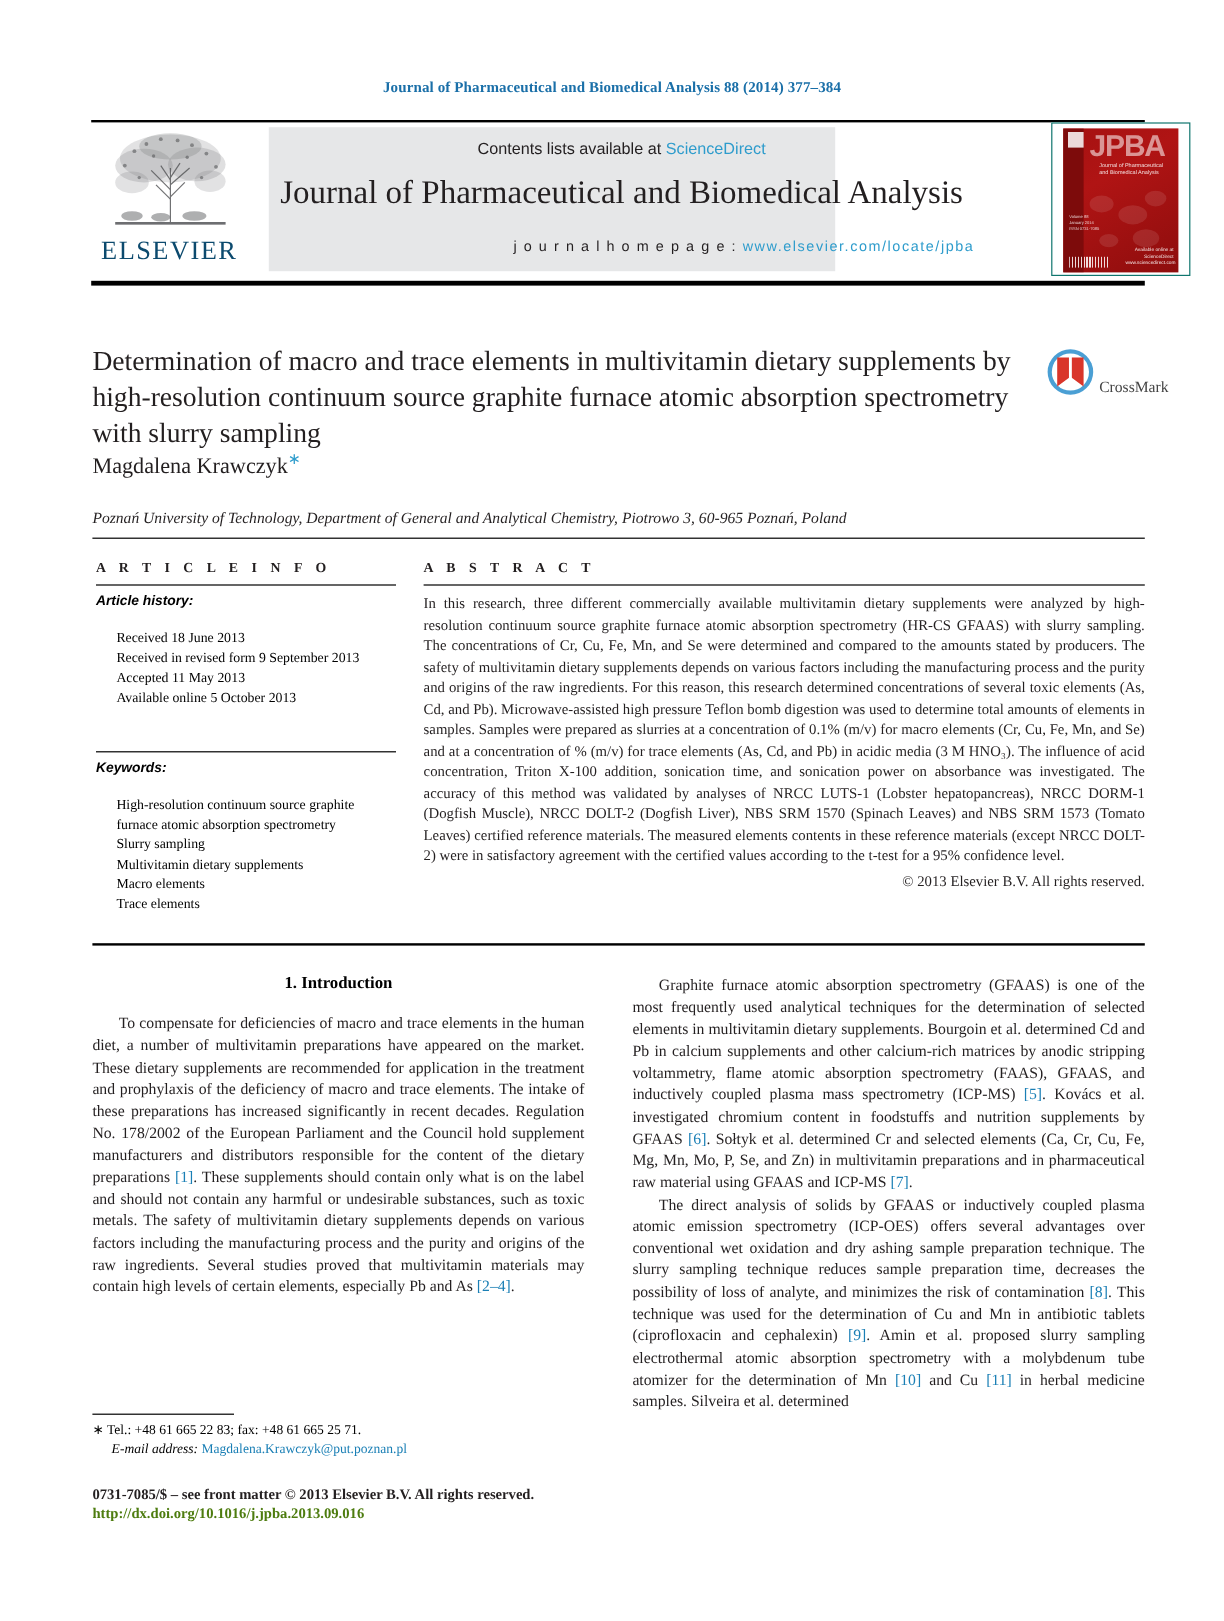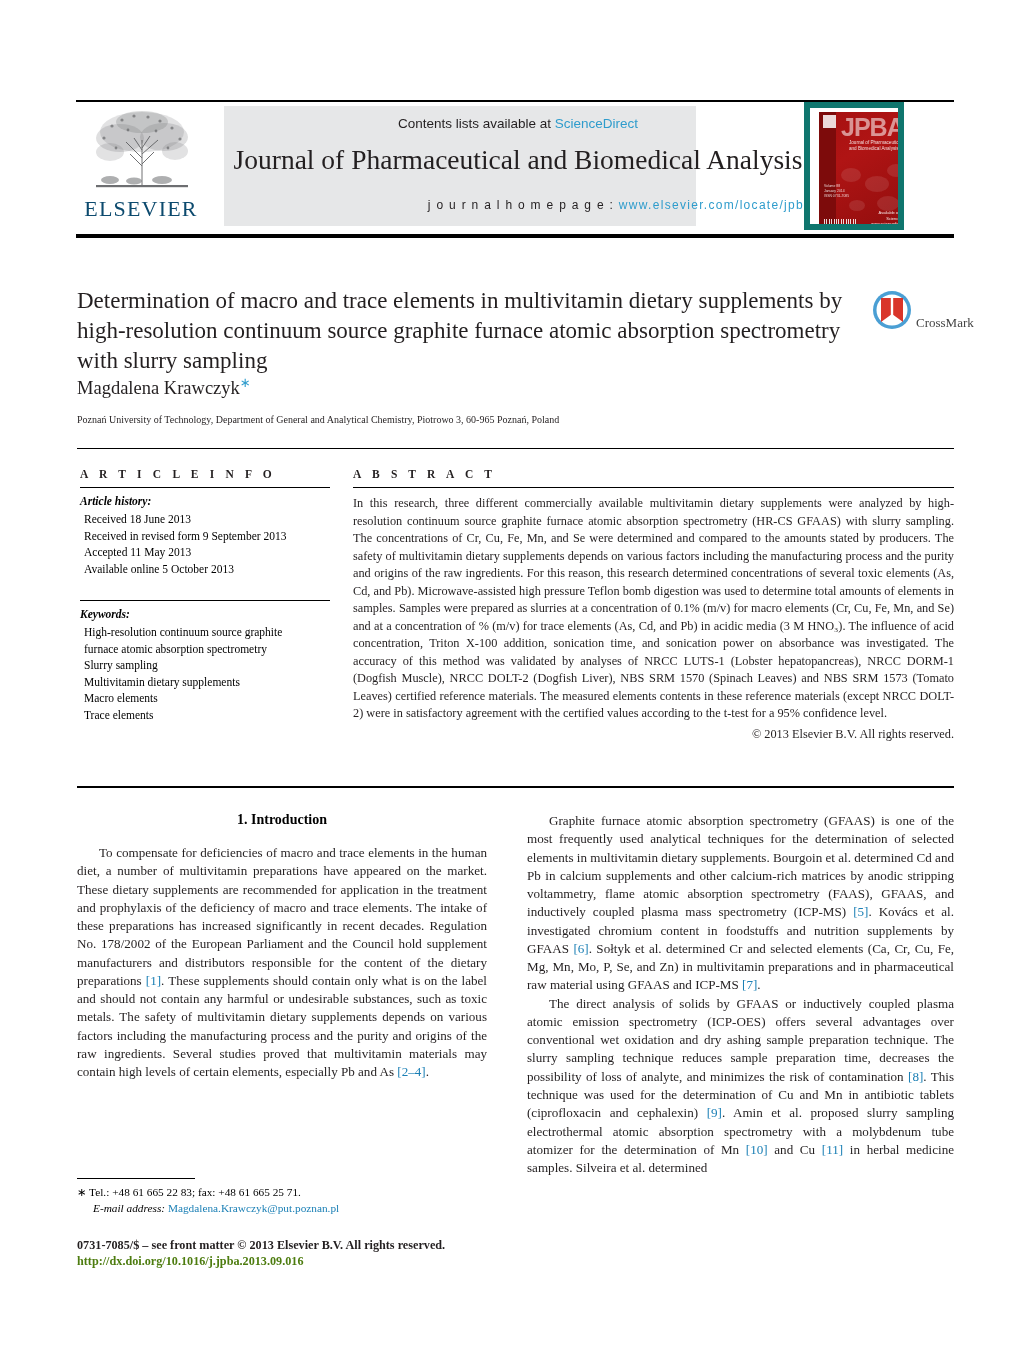--- a/index.html
+++ b/index.html
@@ -110,25 +110,25 @@
     font-family: "Liberation Sans", sans-serif;
     font-size: 12px;
     letter-spacing: 1.3px;
     color: #231f20;
   }
   .homepage-line .url {
     color: #2e9ccc;
   }
   .cover-thumb {
     position: absolute;
-    left: 728px; top: 0px;
-    width: 100px;
+    left: 800px; top: 0px;
+    width: 116px;
     height: 128px;
     background: #ffffff;
-    border: 6px solid #0f766e;
+    border: 1px solid #0f766e;
     box-sizing: border-box;
     overflow: hidden;
   }
   .cover-art {
     position: absolute;
     left: 9px; top: 4px;
     width: 96px;
     height: 120px;
     background: linear-gradient(150deg, #a51111 0%, #b01414 35%, #8e0d0d 100%);
     overflow: hidden;
@@ -218,23 +218,24 @@
     font-size: 18.5px;
     color: #231f20;
   }
   .author-line .star {
     color: #2e9ccc;
     font-size: 13px;
     vertical-align: super;
   }
   .affiliation {
     position: absolute;
-    left: 77px; top: 414px;
-    font-family: "Liberation Serif", serif;
-    font-size: 10px;
+    left: 77px; top: 424px;
+    font-family: "Liberation Serif", serif;
+    font-style: italic;
+    font-size: 13px;
     color: #231f20;
   }
   .crossmark {
     position: absolute;
     left: 872px; top: 288px;
     width: 86px;
     height: 44px;
   }
   .crossmark-badge {
     position: absolute;
@@ -273,31 +274,31 @@
     font-size: 11.5px;
     letter-spacing: 4.2px;
     color: #231f20;
     margin: 0 0 7px 0;
   }
   .thin-rule {
     border-top: 1px solid #000;
     margin-bottom: 7px;
   }
   .info-sub {
-    font-family: Liberation Serif, serif;
+    font-family: Liberation Sans, sans-serif;
     font-style: italic;
     font-weight: bold;
     font-size: 11.5px;
     margin: 0 0 1px 0;
   }
   .info-list {
     font-family: "Liberation Serif", serif;
     font-size: 11.5px;
     line-height: 1.44;
-    margin: 4px;
+    margin: 17px;
   }
   .info-gap { height: 19px; }
   .abstract-body {
     font-family: "Liberation Serif", serif;
     font-size: 12.3px;
     line-height: 1.425;
     text-align: justify;
     margin: 0;
     color: #231f20;
   }
@@ -386,20 +387,21 @@
     font-size: 12.2px;
     margin: 1px 0 0 0;
     color: #4d7c0f;
   }
 </style>
 </head>
 <body>
 
 <div class="page">
 
+  <div class="running-head">Journal of Pharmaceutical and Biomedical Analysis 88 (2014) 377–384</div>
 
   <div class="masthead">
     <div class="masthead-inner">
 
       <div class="elsevier-logo">
         <svg class="elsevier-tree" viewBox="0 0 104 88">
           <g fill="#6d6e71">
             <ellipse cx="52" cy="26" rx="42" ry="20" opacity="0.20"></ellipse>
             <ellipse cx="30" cy="32" rx="24" ry="14" opacity="0.22"></ellipse>
             <ellipse cx="74" cy="31" rx="24" ry="14" opacity="0.22"></ellipse>

